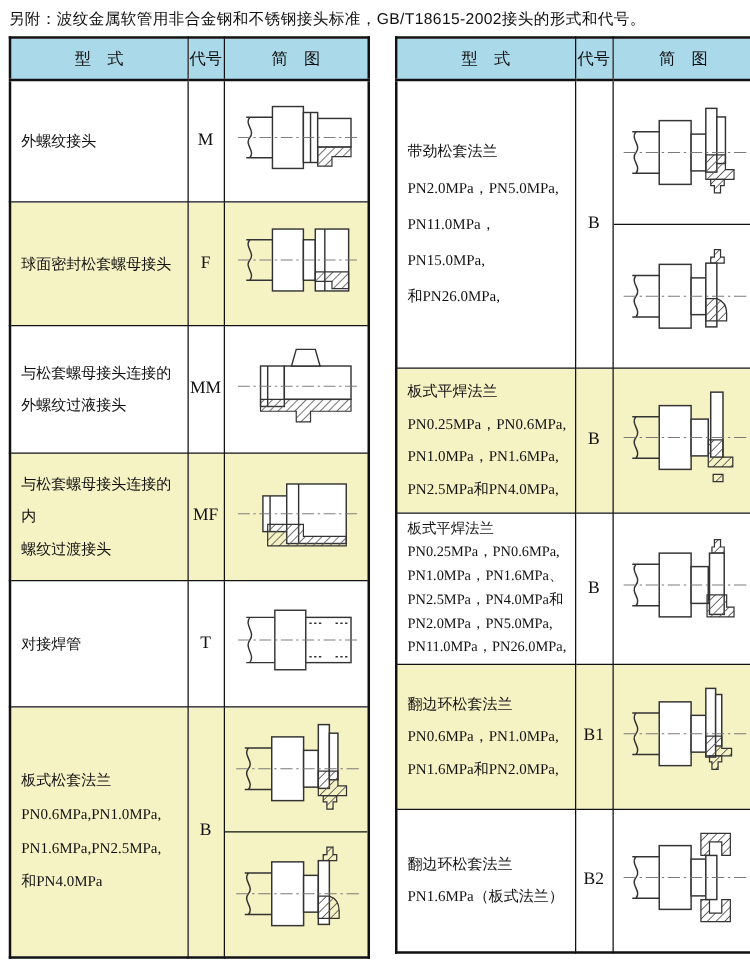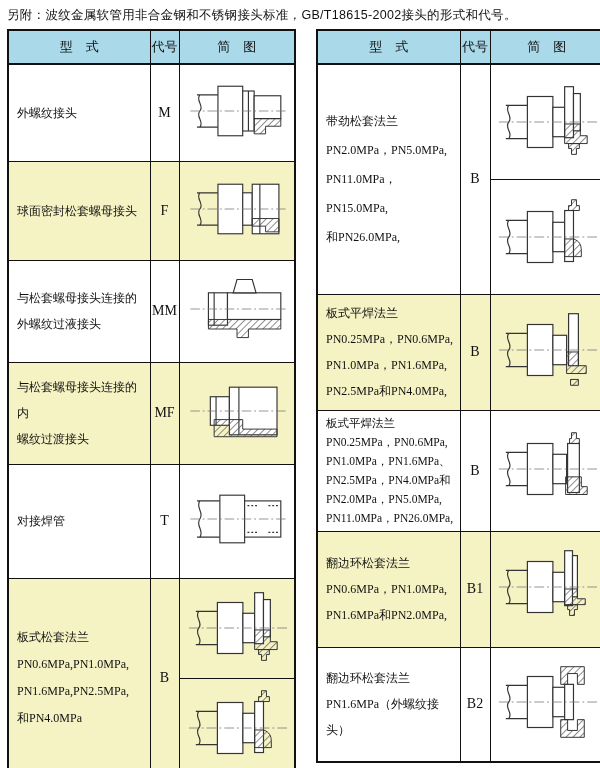--- a/index.html
+++ b/index.html
@@ -138,21 +138,21 @@
           <rect class="ln f" x="24" y="27" width="20" height="30"></rect>
           <line class="ln" x1="30" y1="27" x2="30" y2="57"></line>
           <rect class="ln f" x="44" y="17" width="50" height="50"></rect>
           <line class="ln" x1="54" y1="17" x2="54" y2="67"></line>
           <path class="h" d="M28,51 h30 v10 h36 v8 h-66 z"></path>
           <path class="cl" d="M3,42 h100" stroke-dasharray="10 3 2 3"></path>
         </svg>
       </td>
     </tr>
 
-    <tr style="height:114px;">
+    <tr style="height:101px;">
       <td class="type">
         <div class="lines">
               <div class="zh">对接焊管</div>
             </div>
       </td>
       <td class="code">T</td>
       <td class="diag">
         <svg class="dwg" width="102" height="80" viewBox="0 0 104 84">
           <path class="ln" d="M10,23 h24 M10,61 h24 M13,23 c-5,7 5,12 0,19 c-5,7 5,12 0,19"></path>
           <rect class="ln f" x="34" y="17" width="26" height="50"></rect>
@@ -320,21 +320,21 @@
           <path class="h" d="M73,60 h10 v5 h-3 v6 h-5 v-6 h-2 z"></path>
           <path class="cl" d="M3,42 h100" stroke-dasharray="10 3 2 3"></path>
         </svg>
       </td>
     </tr>
 
     <tr class="lh26" style="height:115px;">
       <td class="type">
         <div class="lines">
           <div class="zh">翻边环松套法兰</div>
-          <div>PN1.6MPa（外螺纹接头）</div>
+          <div>PN1.6MPa（板式法兰）</div>
         </div>
       </td>
       <td class="code">B2</td>
       <td class="diag">
         <svg class="dwg" width="102" height="92" viewBox="0 0 104 84">
           <path class="ln" d="M10,25 h22 M10,59 h22 M13,25 c-5,6 5,11 0,17 c-5,6 5,11 0,17"></path>
           <rect class="ln f" x="32" y="16" width="26" height="52"></rect>
           <rect class="ln f" x="58" y="27" width="12" height="30"></rect>
           <path class="h" d="M66,6 h24 v18 h-7 v-11 h-10 v11 h-7 z"></path>
           <rect class="ln f" x="70" y="24" width="9" height="36"></rect>

